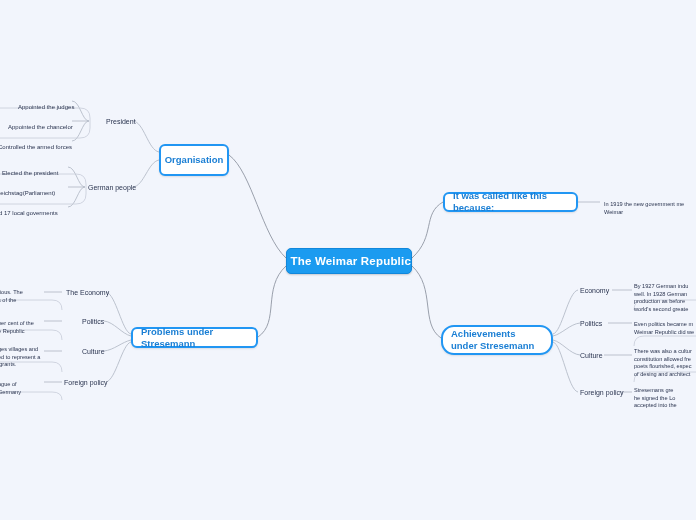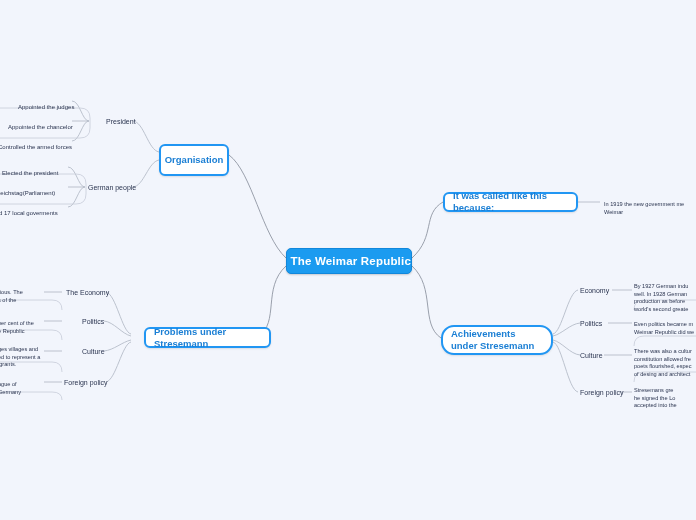--- a/index.html
+++ b/index.html
@@ -150,21 +150,21 @@
   </div>
 
   <div class="node branch-node" style="left:159px; top:144px; width:70px; height:32px; justify-content:center;">
     <span>Organisation</span>
   </div>
 
   <div class="node branch-node" style="left:443px; top:192px; width:135px; height:20px; justify-content:center;">
     <span>It was called like this because:</span>
   </div>
 
-  <div class="node branch-node" style="left:131px; top:327px; width:127px; height:21px; justify-content:center;margin-left:13px;">
+  <div class="node branch-node" style="left:131px; top:327px; width:127px; height:21px; justify-content:center;">
     <span>Problems under Stresemann</span>
   </div>
 
   <div class="node branch-node" style="left:441px; top:325px; width:112px; height:30px;border-radius:13px;">
     <span>Achievements under Stresemann</span>
   </div>
 
   <div class="sub-label" style="left:106px; top:117px;">
     <span>President</span>
   </div>

